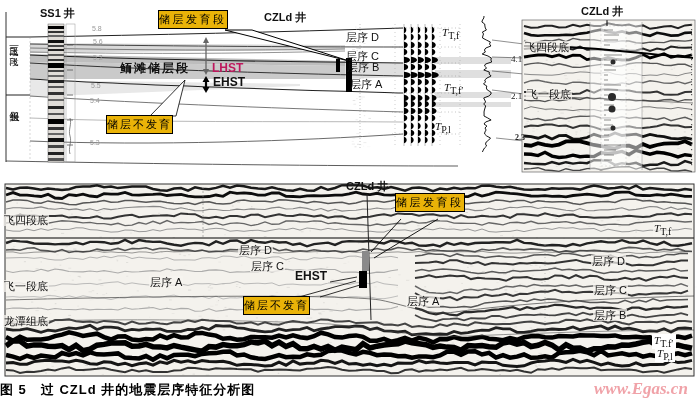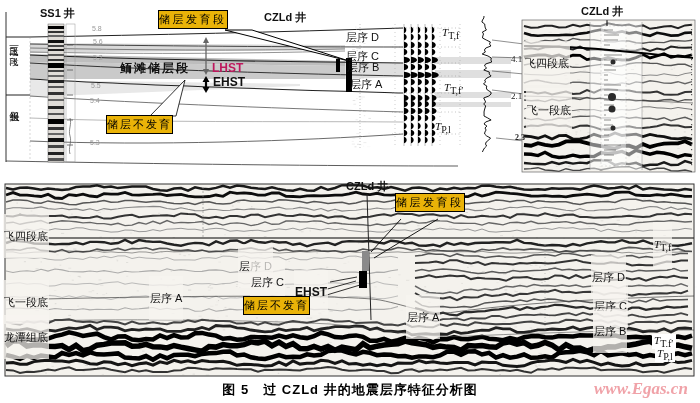--- a/index.html
+++ b/index.html
@@ -1,32 +1,32 @@
 <!DOCTYPE html>
 <html><head>
 <meta charset="utf-8">
 <style>
   html,body{margin:0;padding:0;background:#fff;}
   #fig{position:relative;width:700px;height:403px;background:#fff;overflow:hidden;
        font-family:"Liberation Sans",sans-serif;}
   .lbl{position:absolute;white-space:nowrap;font-size:11px;color:#111;line-height:1.1;}
   .b{font-weight:bold;}
-  .halo{background:rgba(246,244,240,0.72);padding:16px 1px;}
+  .halo{background:rgba(246,244,240,0.72);padding:0 1px;}
   .box{position:absolute;white-space:nowrap;font-size:11px;color:#000;background:#eab308;
        border:1.4px solid #000;padding:1px 0;letter-spacing:2.5px;z-index:5;}
   .tm{position:absolute;white-space:nowrap;font-family:"Liberation Serif",serif;
       font-style:italic;font-size:11px;color:#111;}
   .tm sub{font-size:10px;font-style:normal;letter-spacing:0;}
   .tmbg{background:#fff;padding:0 2px;}
   .vtext{position:absolute;writing-mode:vertical-rl;text-orientation:upright;
          font-size:9px;color:#111;letter-spacing:0;line-height:1;}
   .tick{position:absolute;font-family:"Liberation Serif",serif;font-size:9px;color:#222;}
   .wtick{position:absolute;font-size:7px;color:#999;}
   .title{position:absolute;font-weight:bold;font-size:13px;letter-spacing:3px;color:#000;}
-  #caption{position:absolute;left:0;top:381px;width:700px;text-align:center;
+  #caption{position:absolute;left:0;top:381px;width:700px;
            font-weight:bold;font-size:13px;color:#000;letter-spacing:1px;}
   #watermark{position:absolute;left:594px;top:379px;font-family:"Liberation Serif",serif;
              font-style:italic;font-weight:bold;font-size:17px;}
   svg{position:absolute;left:0;top:0;}
 </style>
 </head>
 <body>
 
 <div id="fig">
 

